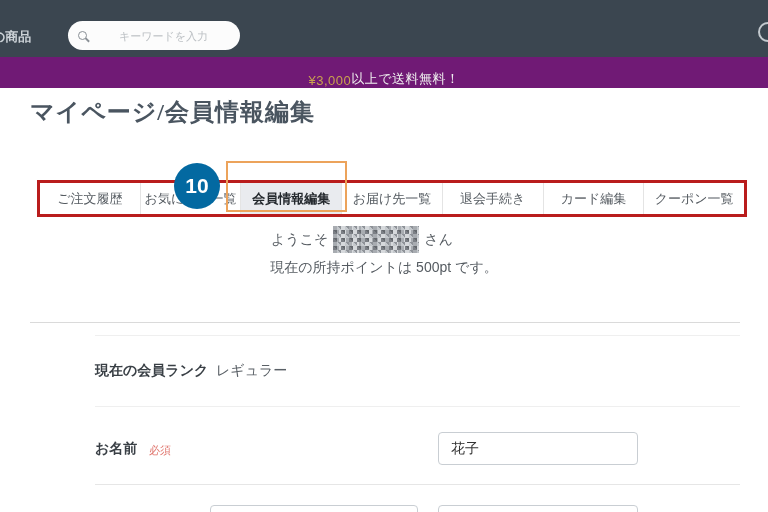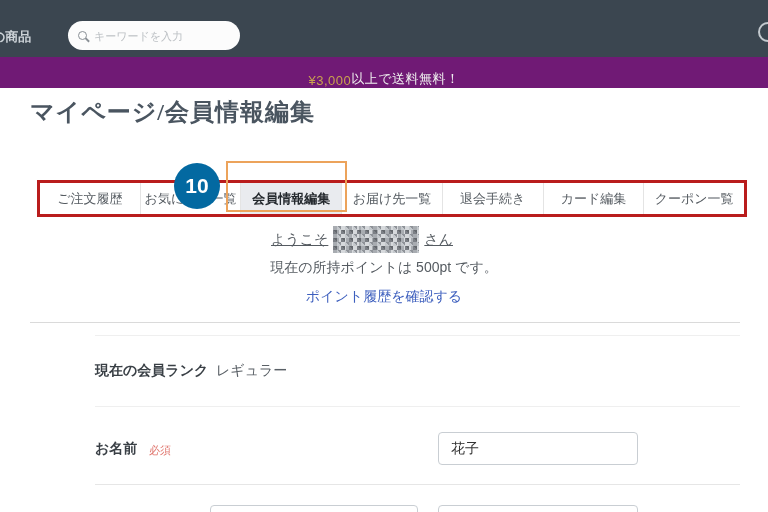--- a/index.html
+++ b/index.html
@@ -4,21 +4,21 @@
 <style>
   * { margin:0; padding:0; box-sizing:border-box; }
   html,body { width:768px; height:512px; overflow:hidden; }
   body { font-family:"Liberation Sans","DejaVu Sans",sans-serif; background:#ffffff; position:relative; }
   .stage { position:absolute; inset:0; width:768px; height:512px; background:#fff; overflow:hidden; }
 
   
   .header { position:absolute; left:0; top:0; width:768px; height:57px; background:#3b4650; }
   .cat-label { position:absolute; left:-8px; top:28px; font-size:13px; font-weight:bold; color:#cdd3d8; white-space:nowrap; }
   .chevron { position:absolute; left:118px; top:26px; font-size:12px; color:#9aa4ac; }
-  .search-pill { position:absolute; left:68px; top:21px; width:172px; height:29px; background:#fcfcfc; border-radius:15px; display:flex; align-items:center; padding:0 10px; }
+  .search-pill { position:absolute; left:68px; top:21px; width:172px; height:29px; background:#fcfcfc; border-radius:15px; display:flex; align-items:center; padding:0 10px;gap:25px; }
   .mag { width:9px; height:9px; border:1.5px solid #8a9096; border-radius:50%; position:relative; flex:0 0 auto; }
   .mag::after { content:""; position:absolute; width:5px; height:1.5px; background:#8a9096; right:-4px; bottom:-1px; transform:rotate(45deg); }
   .search-ph { margin-left:7px; font-size:11px; color:#bcc0c4; border:none; outline:none; background:transparent; width:120px; font-family:inherit; }
   .search-ph::placeholder { color:#bcc0c4; }
   .account-circle { position:absolute; right:-10px; top:22px; width:20px; height:20px; border:2px solid #c3c9ce; border-radius:50%; }
 
   
   .banner { position:absolute; left:0; top:57px; width:768px; height:31px; background:#701a75; display:flex; align-items:flex-end; justify-content:center; font-size:13px; color:#efefef; letter-spacing:.5px; }
   .banner .gold { color:#c8a24f; }
 
@@ -29,21 +29,21 @@
   .tabs { position:absolute; left:37px; top:168px; width:710px; height:37px; display:flex; border:3px solid #b91c1c; background:#fff;margin-top:12px; }
   .tab { flex:1 1 0; display:flex; align-items:center; justify-content:center; font-size:13px; color:#555b61; border-left:1px solid #e4e4e4; cursor:pointer; white-space:nowrap; overflow:hidden; }
   .tab:first-child { border-left:none; }
   .tab.active { background:#e9ebef; color:#24292e; font-weight:bold;text-align:right; }
 
   
   .hl-rect { position:absolute; left:226px; top:161px; width:121px; height:51px; border:2px solid #eca35b; z-index:5; }
   .step-badge { position:absolute; left:174px; top:163px; width:46px; height:46px; border-radius:50%; background:#0369a1; color:#fff; font-size:21px; font-weight:bold; display:flex; align-items:center; justify-content:center; z-index:6; }
 
   
-  .welcome-line1 { position:absolute; left:0; top:226px; width:724px; display:flex; align-items:center; justify-content:center; font-size:14px; color:#555b61;text-decoration:underline; }
+  .welcome-line1 { position:absolute; left:0; top:226px; width:724px; display:flex; align-items:center; justify-content:center; font-size:14px; color:#555b61; }
   .mosaic { display:inline-block; width:86px; height:27px; margin:0 5px; background-image:
       linear-gradient(45deg,#7b7f85 25%,transparent 25%,transparent 75%,#8e9298 75%),
       linear-gradient(45deg,#c4c8cc 25%,transparent 25%,transparent 75%,#64686d 75%),
       linear-gradient(90deg,#a8acb1 50%,#d6d9dc 50%);
     background-size:8px 8px,8px 8px,13px 9px; background-position:0 0,4px 4px,0 0; }
   .points-line { position:absolute; left:0; top:259px; width:768px; text-align:center; font-size:14px; color:#555b61; }
   .points-link { position:absolute; left:0; top:288px; width:768px; text-align:center; font-size:14px; color:#3d5fbe; cursor:pointer; }
 
   .divider { position:absolute; left:30px; top:322px; width:710px; height:0; border-top:1px solid #dadada; }
 
@@ -99,21 +99,20 @@
 
   <div class="hl-rect"></div>
   <div class="step-badge">10</div>
 
   <div class="welcome-line1">
     <span>ようこそ</span>
     <span class="mosaic"></span>
     <span>さん</span>
   </div>
   <div class="points-line">現在の所持ポイントは 500pt です。</div>
-  <a class="points-link">ポイント履歴を確認する</a>
 
   <div class="divider"></div>
 
   <div class="row-border rb1"></div>
   <div class="rank-label">現在の会員ランク</div>
   <div class="rank-value">レギュラー</div>
 
   <div class="row-border rb2"></div>
   <div class="name-label">お名前</div>
   <div class="req">必須</div>

